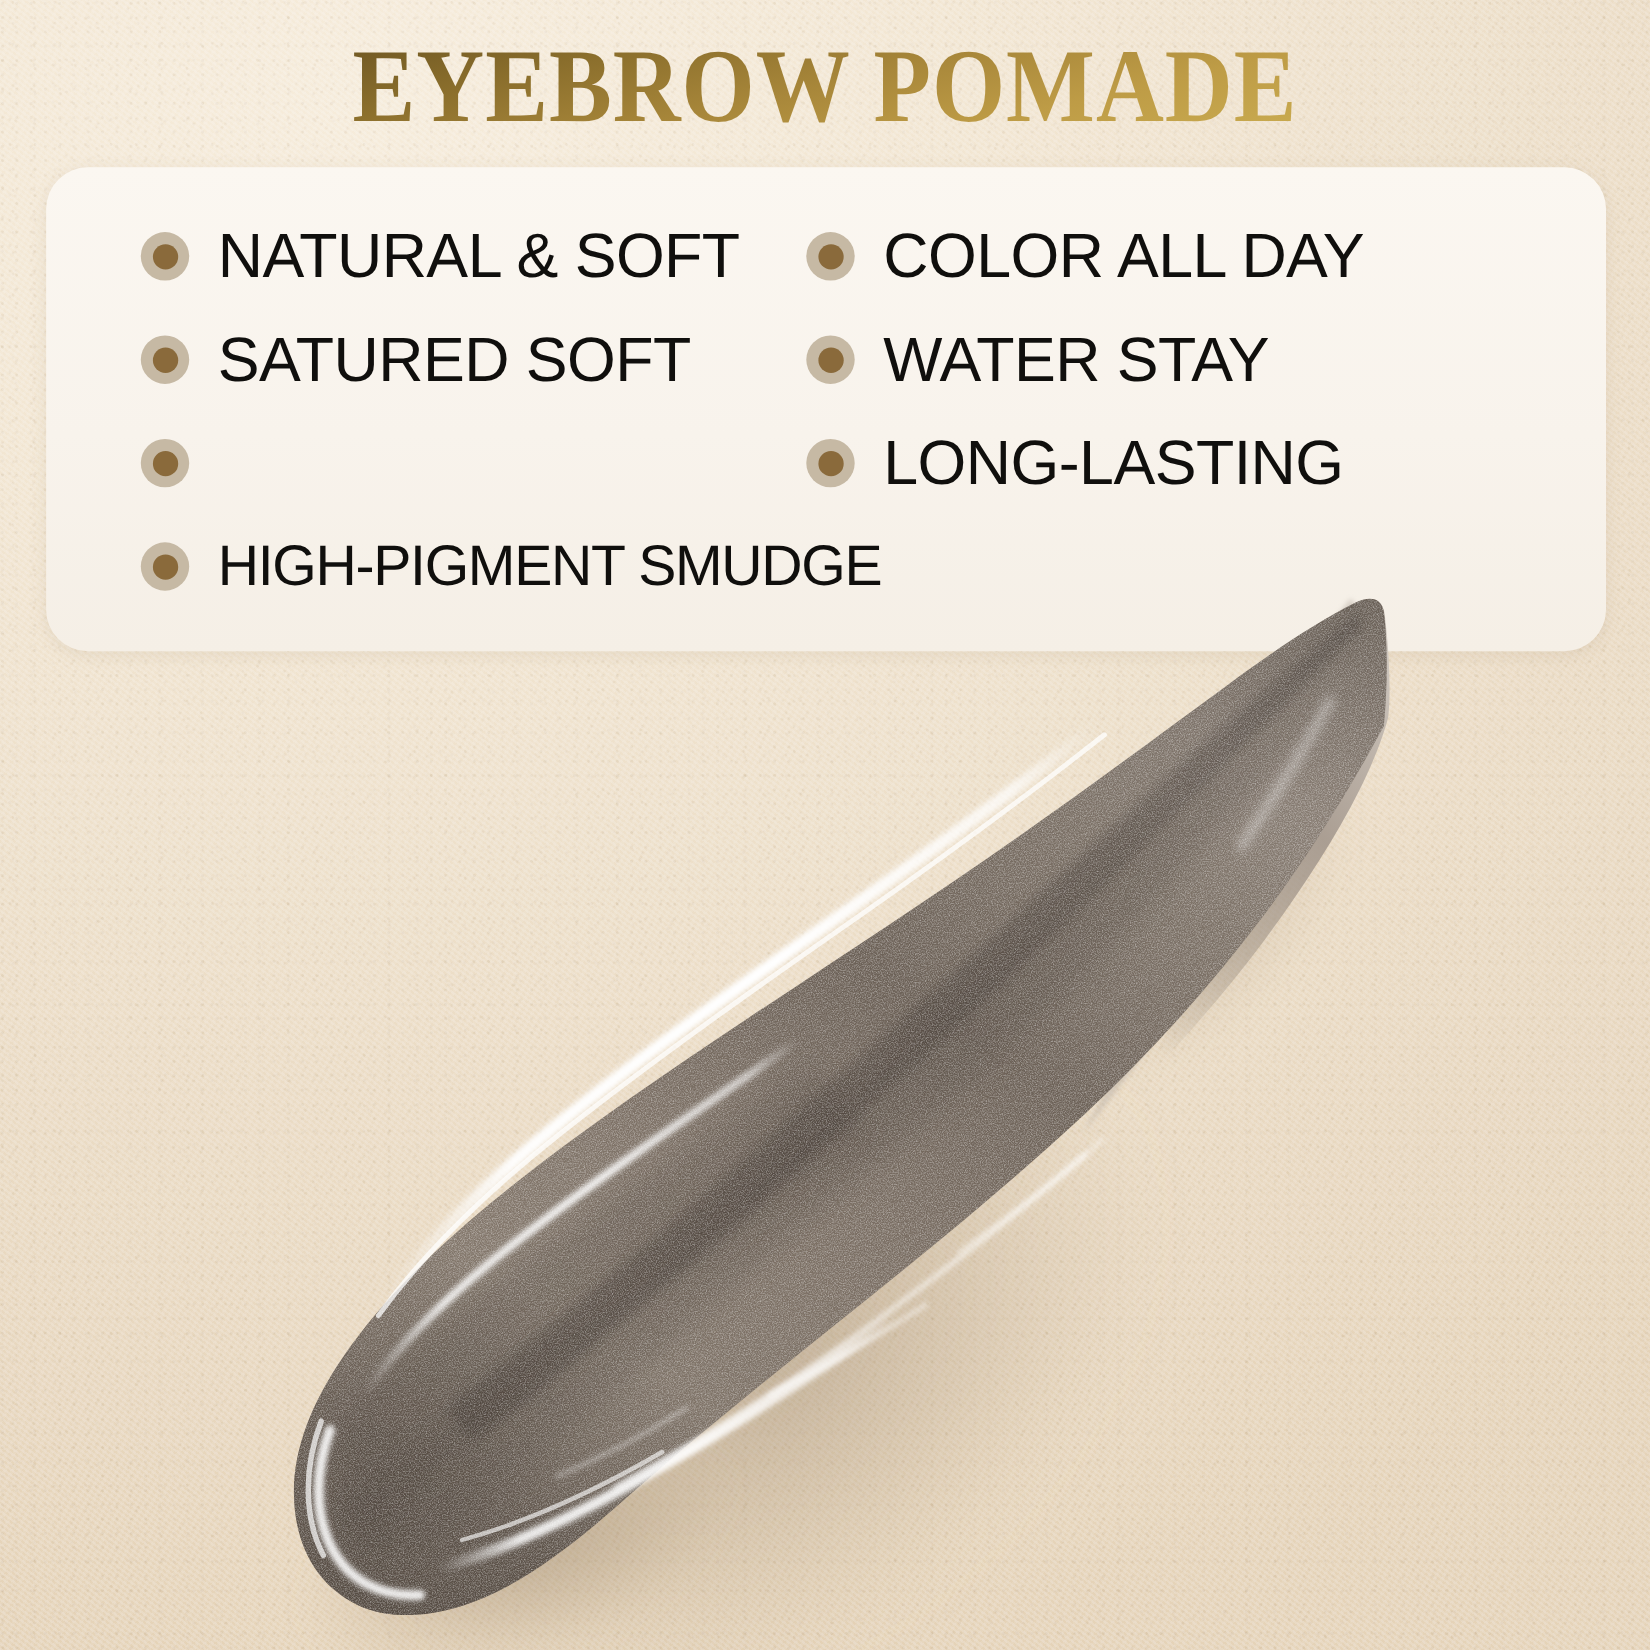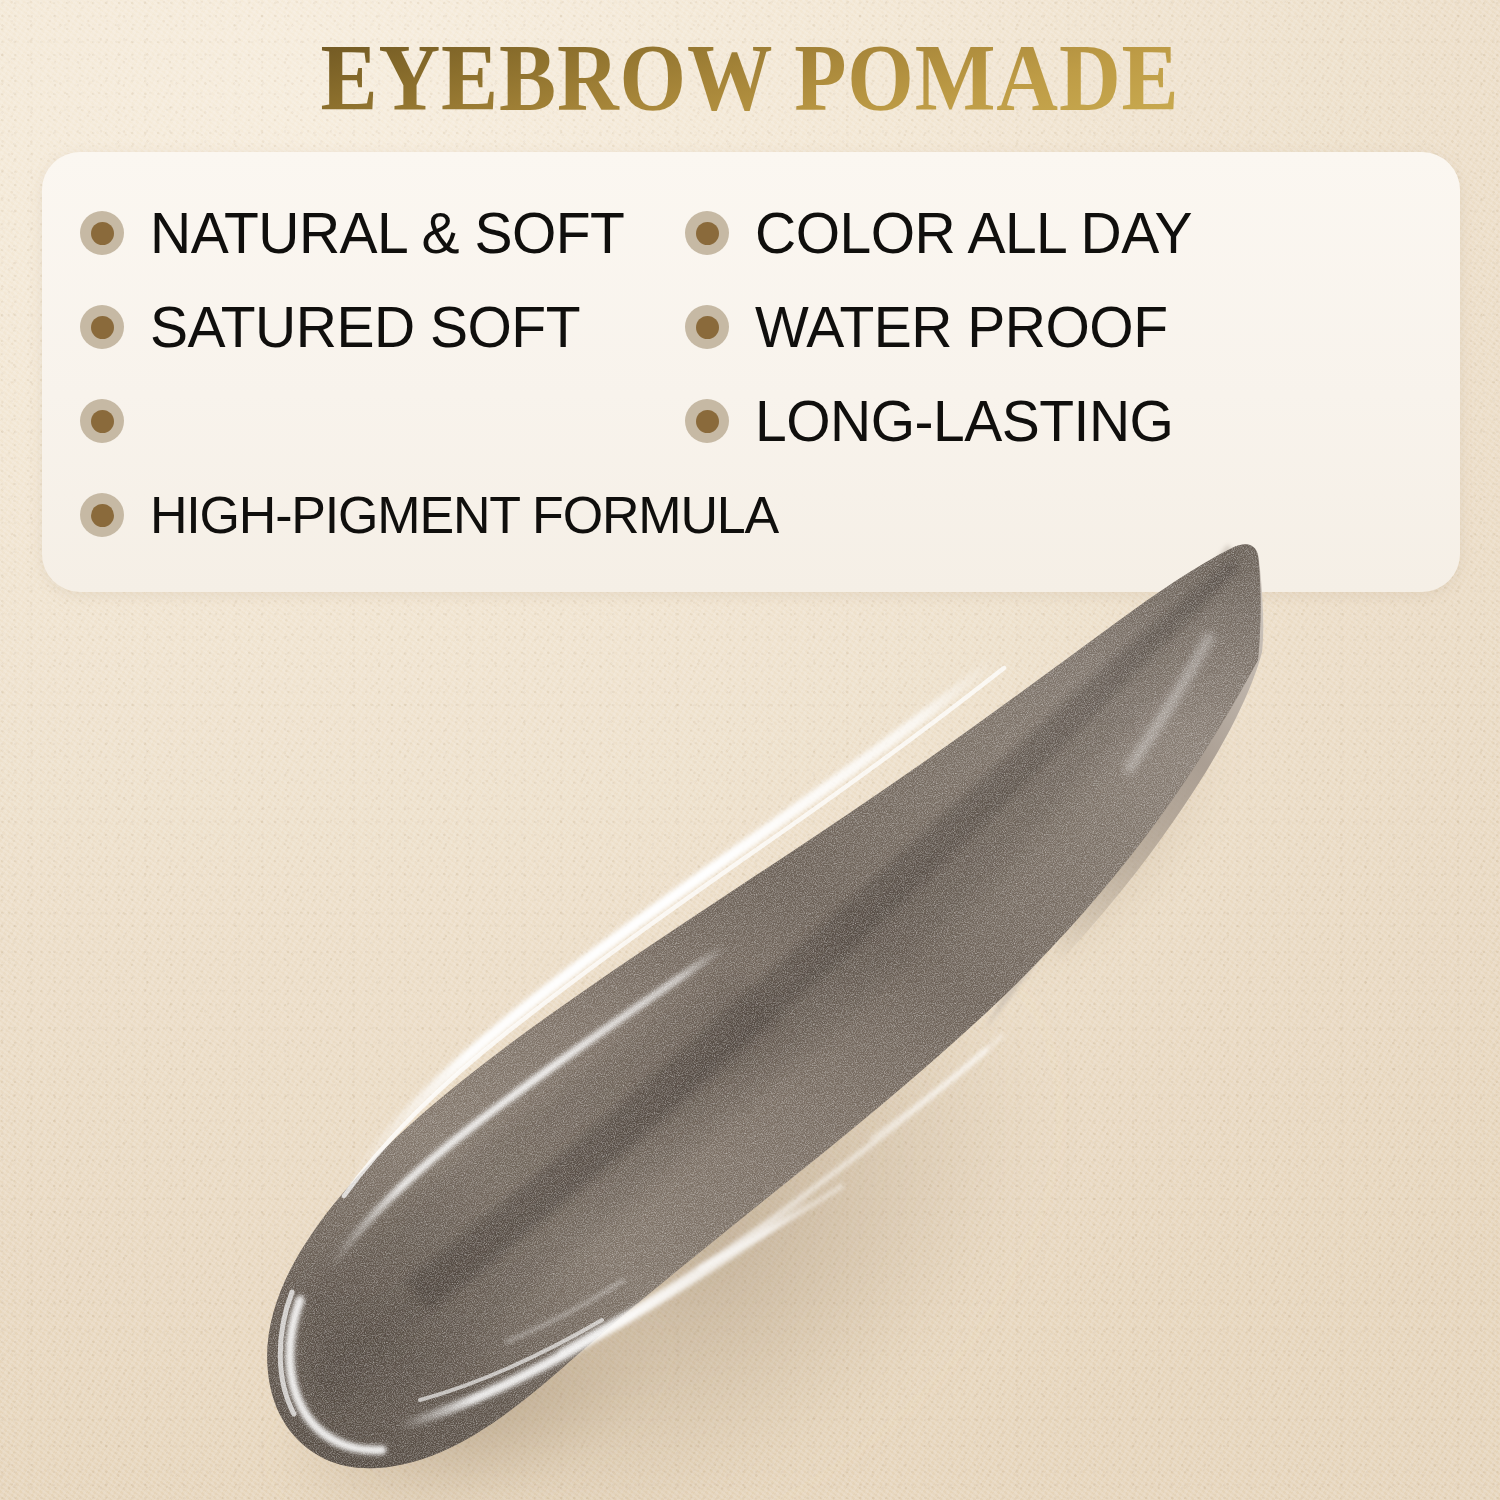--- a/index.html
+++ b/index.html
@@ -71,21 +71,21 @@
     background:linear-gradient(180deg,#FBF7F1 0%,#F8F3EC 55%,#F5EFE6 100%);
     border-radius:38px;
     box-shadow:0 3px 14px rgba(150,124,92,.13);
   }
 
   #grid {
     position:absolute; inset:0;
     display:grid;
     grid-template-columns:605px 1fr;
     grid-template-rows:repeat(4, 1fr);
-    padding:34px 22px 30px 38px;
+    padding:34px 22px 30px 86px;
     align-items:center;
   }
 
   .feat { display:flex; align-items:center; gap:26px; }
 
   .dot {
     flex:0 0 auto;
     width:44px; height:44px; border-radius:50%;
     background:#C6B9A4;
     display:flex; align-items:center; justify-content:center;
@@ -145,39 +145,39 @@
       <span class="dot">
           <i></i>
         </span>
       <span class="lbl">SATURED SOFT</span>
     </div>
 
     <div class="feat">
       <span class="dot">
           <i></i>
         </span>
-      <span class="lbl">WATER PROOF</span>
+      <span class="lbl">WATER STAY</span>
     </div>
     <div class="feat">
       <span class="dot">
           <i></i>
         </span>
     </div>
 
     <div class="feat">
       <span class="dot">
           <i></i>
         </span>
       <span class="lbl">LONG-LASTING</span>
     </div>
     <div class="feat tight">
       <span class="dot">
           <i></i>
         </span>
-      <span class="lbl">HIGH-PIGMENT FORMULA</span>
+      <span class="lbl">HIGH-PIGMENT SMUDGE</span>
     </div>
 
   </div>
 </div>
 
 <div id="swatch-wrap">
 <svg viewBox="0 0 1500 1500" xmlns="http://www.w3.org/2000/svg">
   <defs>
 
     <linearGradient id="gBody" x1="0.78" y1="0.10" x2="0.20" y2="0.92">

